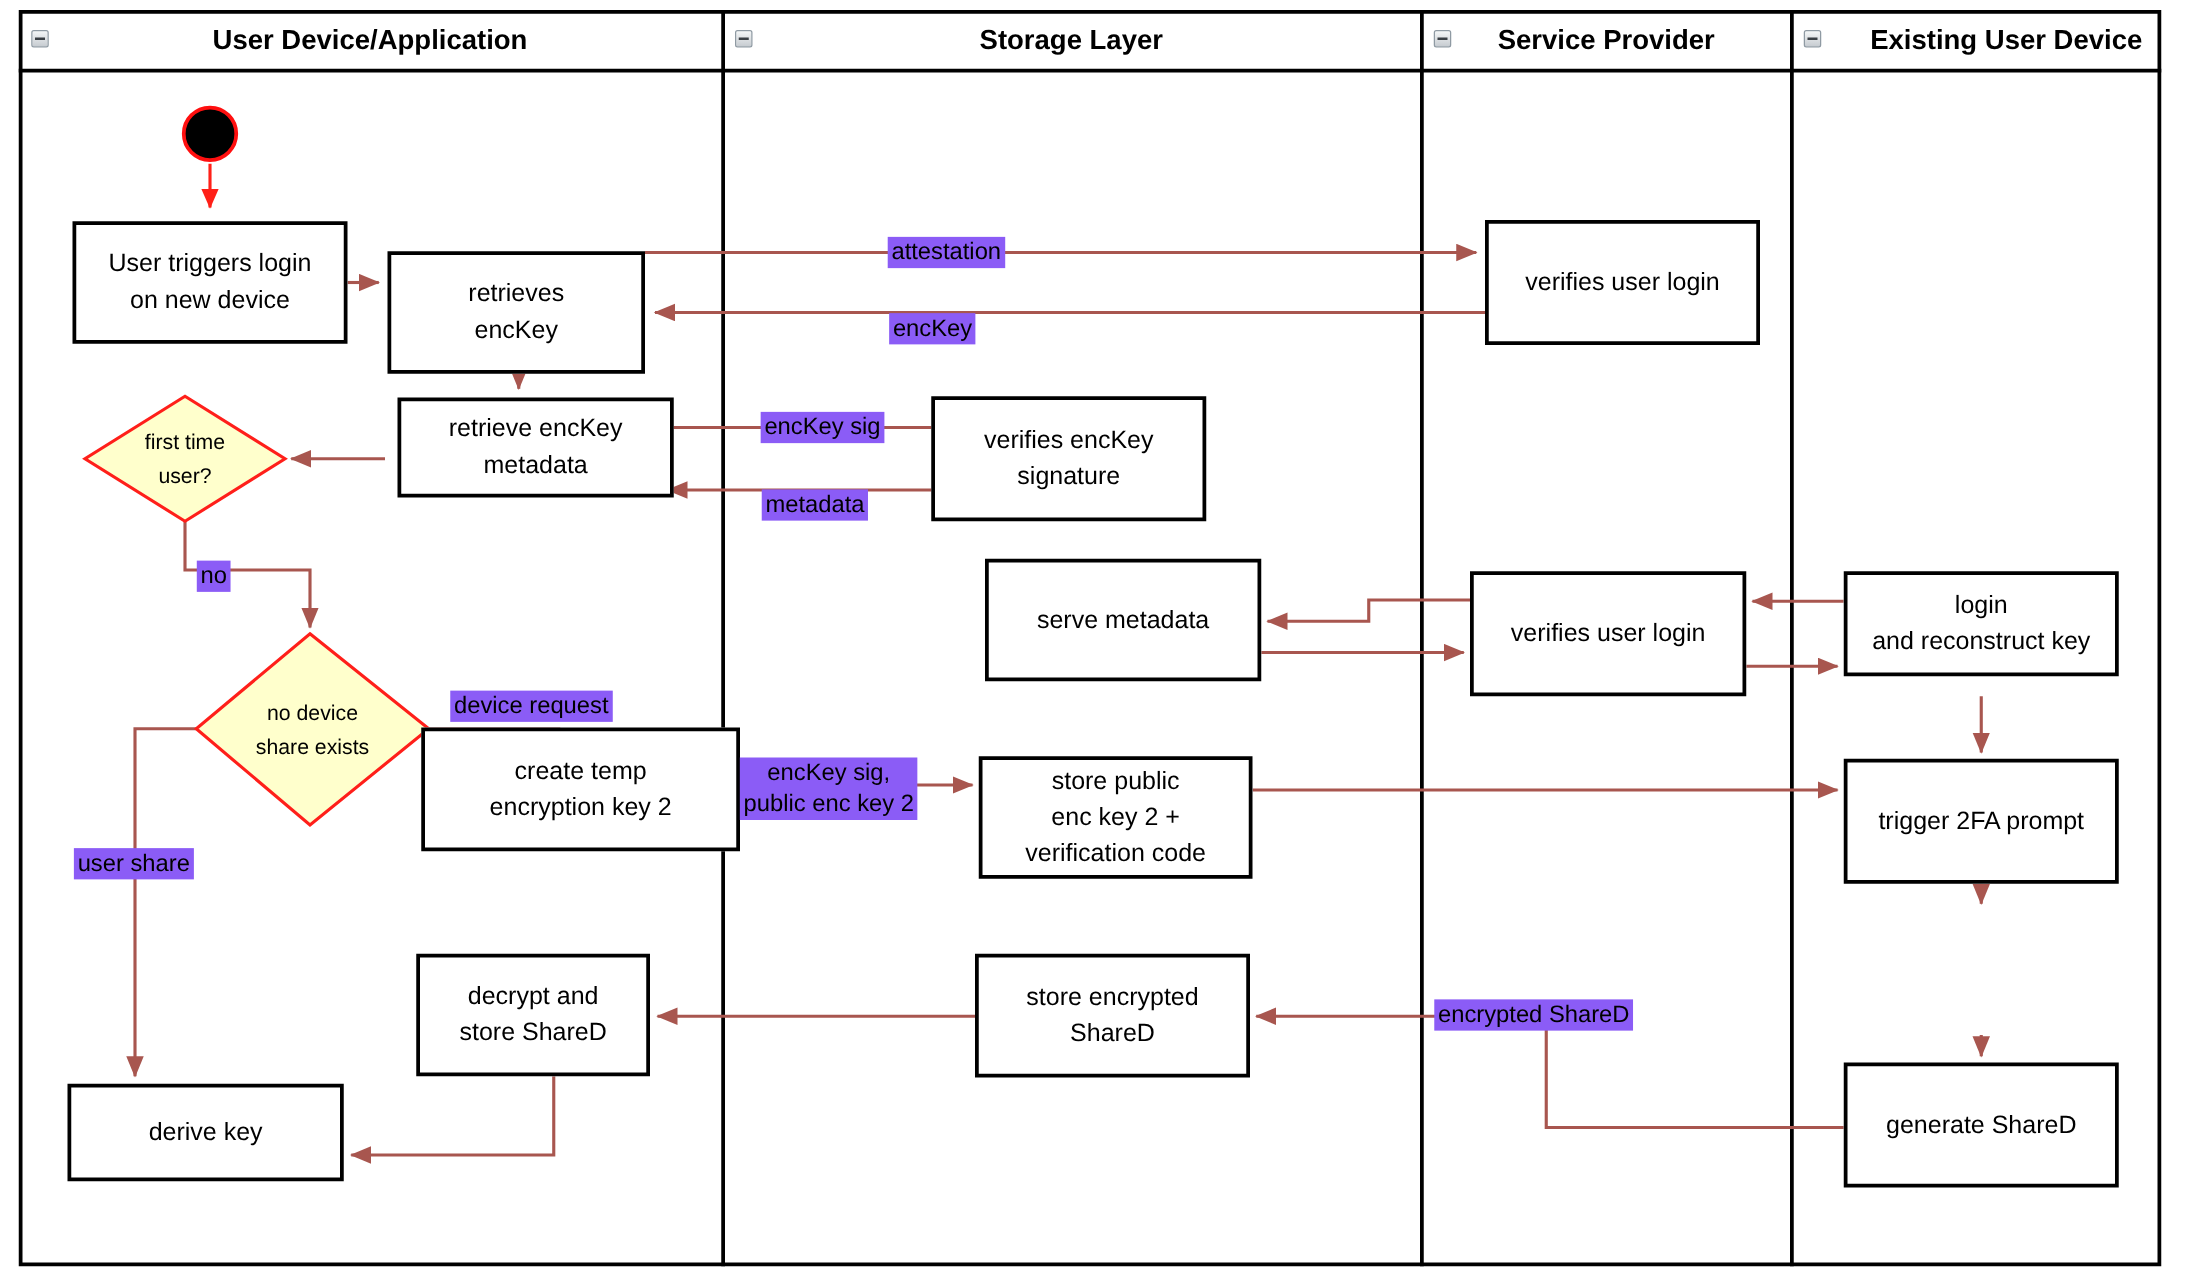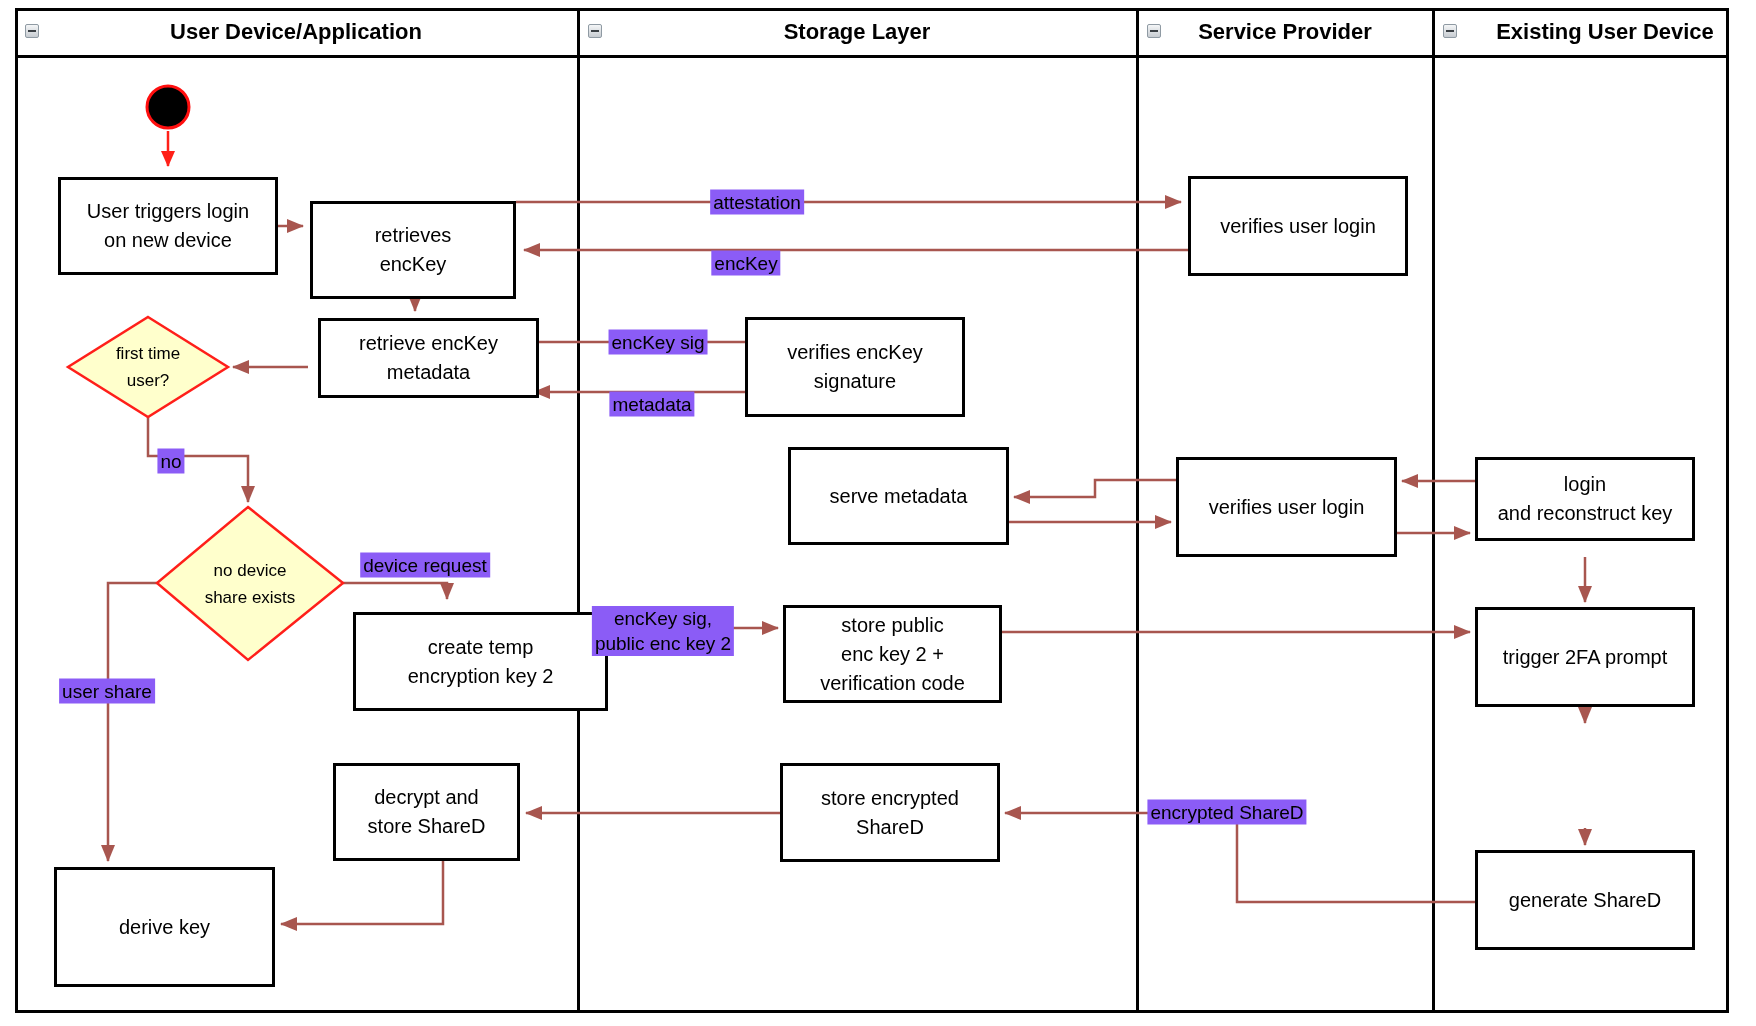--- a/index.html
+++ b/index.html
@@ -92,25 +92,25 @@
     <polygon points="148,317 228,367 148,417 68,367" fill="#ffffcc" stroke="#ff1f1a" stroke-width="2.5"></polygon>
     <polygon points="248,507 343,583 248,660 157,583" fill="#ffffcc" stroke="#ff1f1a" stroke-width="2.5"></polygon>
   </svg>
 
   <div class="node" style="left:58px;top:177px;width:220px;height:98px;">User triggers login
 on new device</div>
   <div class="node" style="left:310px;top:177px;width:206px;height:98px;margin-top:24px;">retrieves
 encKey</div>
   <div class="node" style="left:318px;top:318px;width:221px;height:80px;">retrieve encKey
 metadata</div>
-  <div class="node" style="left:337px;top:612px;width:255px;height:99px;margin-left:16px;">create temp
+  <div class="node" style="left:337px;top:582px;width:255px;height:99px;">create temp
 encryption key 2</div>
   <div class="node" style="left:333px;top:763px;width:187px;height:98px;">decrypt and
 store ShareD</div>
-  <div class="node" style="left:54px;top:867px;width:221px;height:120px;">derive key</div>
+  <div class="node" style="left:54px;top:867px;width:221px;height:78px;">derive key</div>
 
   <div class="dtext" style="left:68px;top:317px;width:160px;height:100px;">first time
 user?</div>
   <div class="dtext" style="left:157px;top:507px;width:186px;height:153px;">no device
 share exists</div>
 
   <div class="node" style="left:745px;top:317px;width:220px;height:100px;">verifies encKey
 signature</div>
   <div class="node" style="left:788px;top:447px;width:221px;height:98px;">serve metadata</div>
   <div class="node" style="left:783px;top:605px;width:219px;height:98px;">store public

